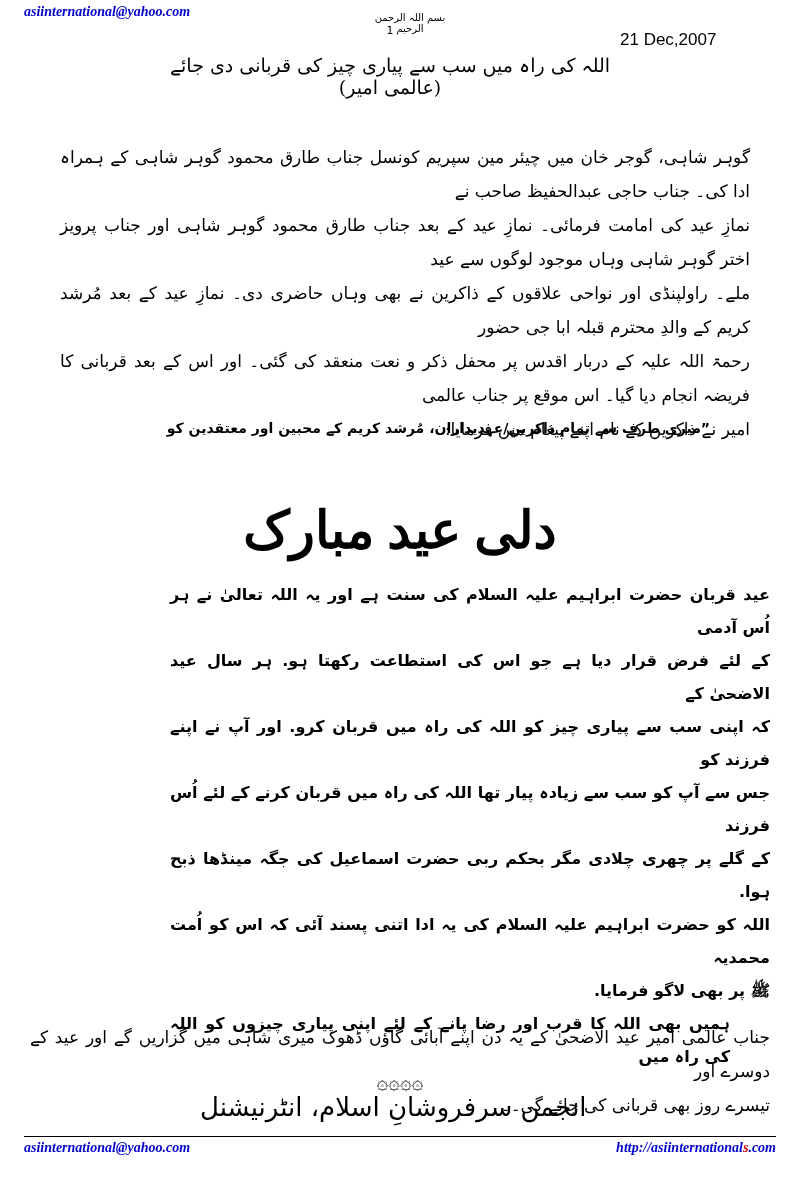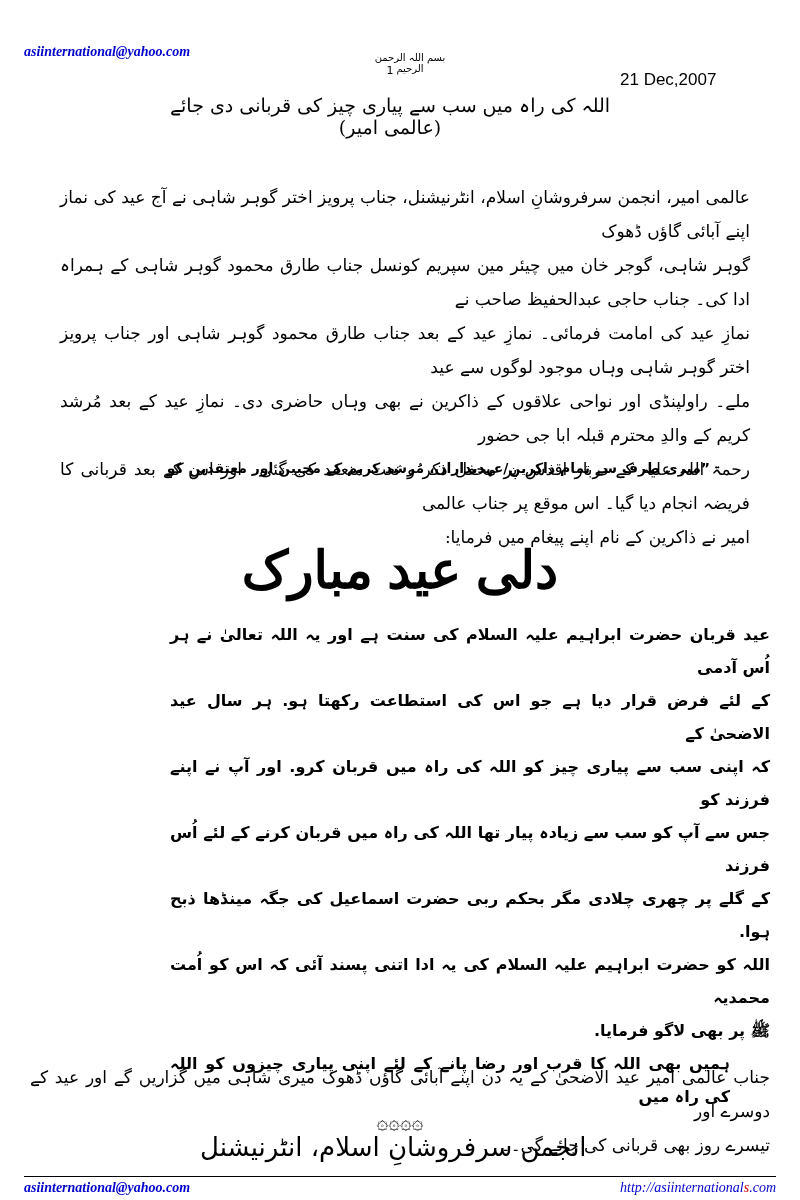--- a/index.html
+++ b/index.html
@@ -1,47 +1,46 @@
 <!DOCTYPE html>
 <html><head>
 <meta charset="utf-8">
 <style>
   html, body { margin:0; padding:0; background:#ffffff; }
   body { width:800px; height:1200px; position:relative; overflow:hidden; font-family:"DejaVu Sans", sans-serif; color:#000; }
-  .abs { position:absolute;margin-top:40px; }
+  .abs { position:absolute; }
   .email-top { left:24px; top:4px; font-family:"Liberation Serif", serif; font-style:italic; font-weight:bold; font-size:14px; color:#0000cc; }
   .bismillah { left:360px; top:12px; width:100px; text-align:center; font-size:10px; direction:rtl; }
   .pagenum { left:380px; top:24px; width:20px; text-align:center; font-size:11px; }
   .date { left:620px; top:30px; font-family:"Liberation Sans", sans-serif; font-size:17px; }
   .title { left:150px; top:54px; width:480px; text-align:center; direction:rtl; font-size:19px; font-family:"DejaVu Serif", serif; }
   .para1 { left:60px; top:140px; width:690px; direction:rtl; text-align:justify; font-family:"DejaVu Serif", serif; font-size:17px; line-height:34px; }
   .para1 p { margin:0; }
   .intro-quote { left:110px; top:420px; width:600px; direction:rtl; font-weight:bold; font-size:14px; }
-  .greeting { left:150px; top:500px; width:500px; direction:rtl; text-align:center; font-weight:bold; font-size:52px; font-family:Liberation Sans, sans-serif; }
+  .greeting { left:150px; top:500px; width:500px; direction:rtl; text-align:center; font-weight:bold; font-size:52px; font-family:Liberation Serif, serif; }
   .quote-body { left:60px; top:578px; width:600px; direction:rtl; text-align:justify; font-weight:bold; font-size:16px; line-height:33px; }
   .quote-body p { margin:0; }
   .closing { left:30px; top:1020px; width:740px; direction:rtl; text-align:justify; font-family:"DejaVu Serif", serif; font-size:17px; line-height:34px; }
   .ornament { left:340px; top:1070px; width:120px; text-align:center; font-size:20px; letter-spacing:2px; }
   .org-name { left:200px; top:1092px; width:400px; text-align:left; direction:rtl; font-weight:normal; font-size:26px; }
   .footer-rule { left:24px; top:1136px; width:752px; height:0; border-top:1.5px solid #000; }
   .email-foot { left:24px; top:1140px; font-family:"Liberation Serif", serif; font-style:italic; font-weight:bold; font-size:14px; color:#0000cc; }
-  .url-foot { right:24px; top:1140px; font-family:"Liberation Serif", serif; font-style:italic; font-weight:normal; font-size:14px; color:#0000cc; }
+  .url-foot { right:24px; top:1140px; font-family:"Liberation Serif", serif; font-style:italic; font-weight:bold; font-size:14px; color:#0000cc; }
   .url-foot .red { color:#cc0000; }
 </style>
 </head>
 <body>
 
 <div class="abs email-top">asiinternational@yahoo.com</div>
 <div class="abs bismillah">بسم اللہ الرحمن الرحیم</div>
 <div class="abs pagenum">1</div>
 <div class="abs date">21 Dec,2007</div>
 <div class="abs title">اللہ کی راہ میں سب سے پیاری چیز کی قربانی دی جائے (عالمی امیر)</div>
 
 <div class="abs para1">
-  <p>عالمی امیر، انجمن سرفروشانِ اسلام، انٹرنیشنل، جناب پرویز اختر گوہر شاہی نے آج عید کی نماز اپنے آبائی گاؤں ڈھوک</p>
   <p>گوہر شاہی، گوجر خان میں چیئر مین سپریم کونسل جناب طارق محمود گوہر شاہی کے ہمراہ ادا کی۔ جناب حاجی عبدالحفیظ صاحب نے</p>
   <p>نمازِ عید کی امامت فرمائی۔ نمازِ عید کے بعد جناب طارق محمود گوہر شاہی اور جناب پرویز اختر گوہر شاہی وہاں موجود لوگوں سے عید</p>
   <p>ملے۔ راولپنڈی اور نواحی علاقوں کے ذاکرین نے بھی وہاں حاضری دی۔ نمازِ عید کے بعد مُرشد کریم کے والدِ محترم قبلہ ابا جی حضور</p>
   <p>رحمۃ اللہ علیہ کے دربار اقدس پر محفل ذکر و نعت منعقد کی گئی۔ اور اس کے بعد قربانی کا فریضہ انجام دیا گیا۔ اس موقع پر جناب عالمی</p>
   <p>امیر نے ذاکرین کے نام اپنے پیغام میں فرمایا:</p>
 </div>
 
 <div class="abs intro-quote">”میری طرف سے تمام ذاکرین/عہدیداران، مُرشد کریم کے محبین اور معتقدین کو</div>
 <div class="abs greeting">دلی عید مبارک</div>
 

